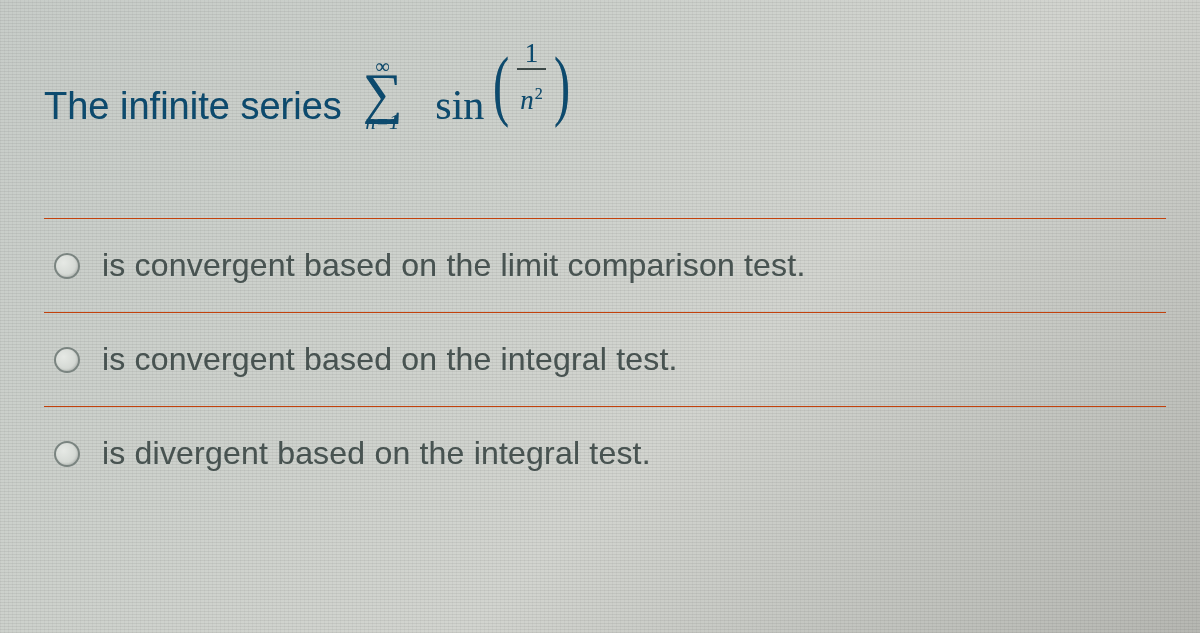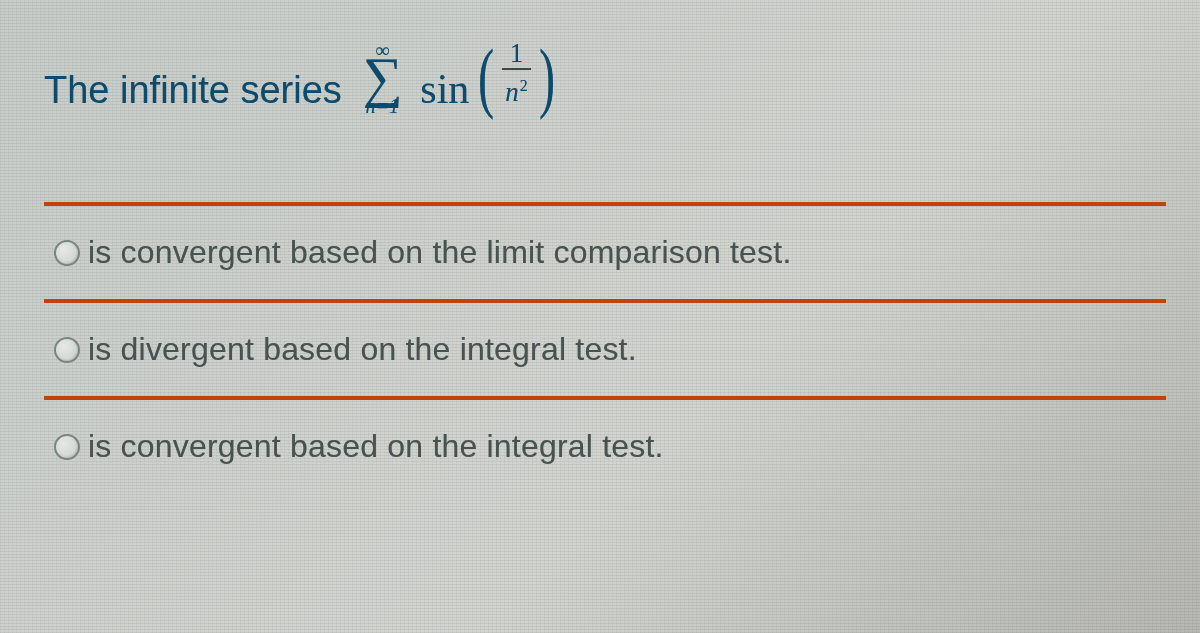--- a/index.html
+++ b/index.html
@@ -40,50 +40,50 @@
   }
   .sum-col {
     display: inline-flex;
     flex-direction: column;
     align-items: center;
     line-height: 0.82;
   }
   .sum-top { font-size: 20px; font-family: "Times New Roman", serif; }
   .sigma  { font-size: 56px; font-family: "Times New Roman", serif; line-height: 0.7; }
   .sum-bot { font-size: 20px; font-family: Liberation Serif, serif; font-style: italic; }
-  .func { font-family: "Times New Roman", serif; font-size: 42px; margin-left: 8px; }
+  .func { font-family: "Times New Roman", serif; font-size: 42px; margin-left: 23px; }
   .paren {
     display: inline-flex;
     align-items: center;
     font-family: "Times New Roman", serif;
   }
   .big-p {
     font-size: 78px;
     line-height: 0.6;
     font-family: "Times New Roman", serif;
     transform: scaleX(0.62);
   }
   .frac {
     display: inline-flex;
     flex-direction: column;
     align-items: center;
     font-family: "Times New Roman", serif;
     line-height: 1.02;
     margin: 0 3px;
   }
   .frac .num { font-size: 27px; }
-  .frac .den { font-size: 27px; font-style: italic; border-top: 2px solid #3b4746; padding: 8px 3px; }
+  .frac .den { font-size: 27px; font-style: italic; border-top: 2px solid #3b4746; padding: 16px 3px; }
   .sup { font-size: 16px; vertical-align: super; font-style: normal; margin-left: 1px; }
 
   .options { }
   .opt {
     display: flex;
     align-items: center;
-    gap: 8px;
-    border-top: 4px solid #c2410c;
+    gap: 22px;
+    border-top: 1px solid #c2410c;
     padding: 28px 6px 28px 10px;
     font-size: 32px;
     color: #485351;
     text-shadow: 0 0 0.4px rgba(40,60,60,0.3);
   }
   .radio {
     width: 22px;
     height: 22px;
     border: 2px solid #7a8480;
     border-radius: 50%;
@@ -125,23 +125,23 @@
 
   <div class="options">
 
     <div class="opt">
       <span class="radio"></span>
       <span class="opt-label">is convergent based on the limit comparison test.</span>
     </div>
 
     <div class="opt">
       <span class="radio"></span>
-      <span class="opt-label">is divergent based on the integral test.</span>
+      <span class="opt-label">is convergent based on the integral test.</span>
     </div>
 
     <div class="opt">
       <span class="radio"></span>
-      <span class="opt-label">is convergent based on the integral test.</span>
+      <span class="opt-label">is divergent based on the integral test.</span>
     </div>
 
 
   </div>
 </div>
 
 </body></html>

